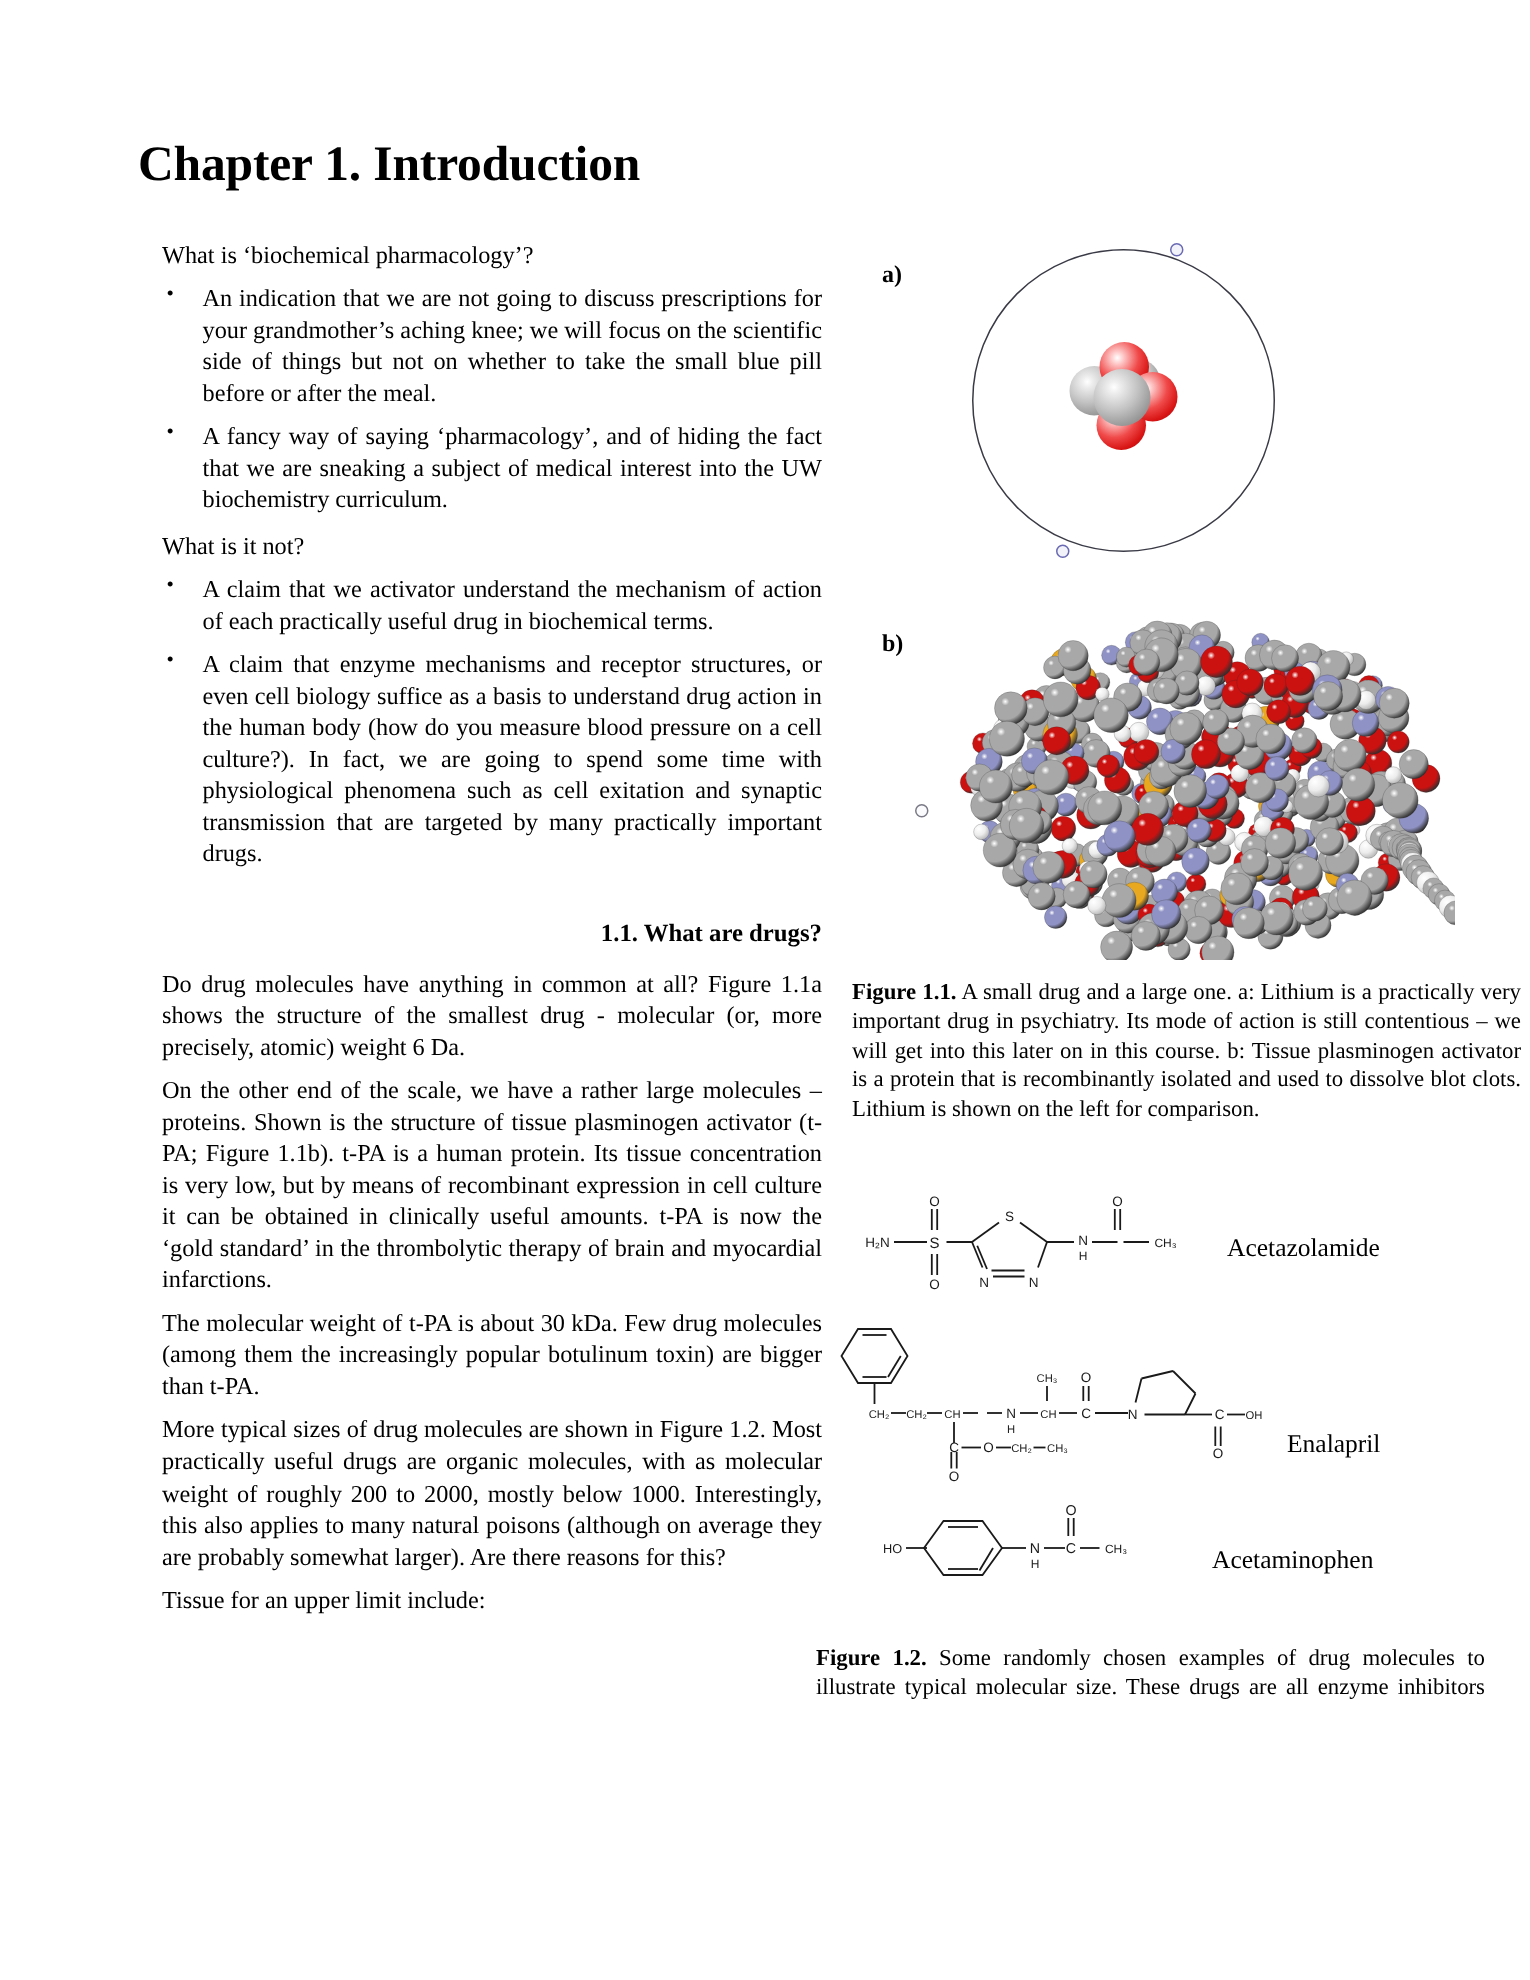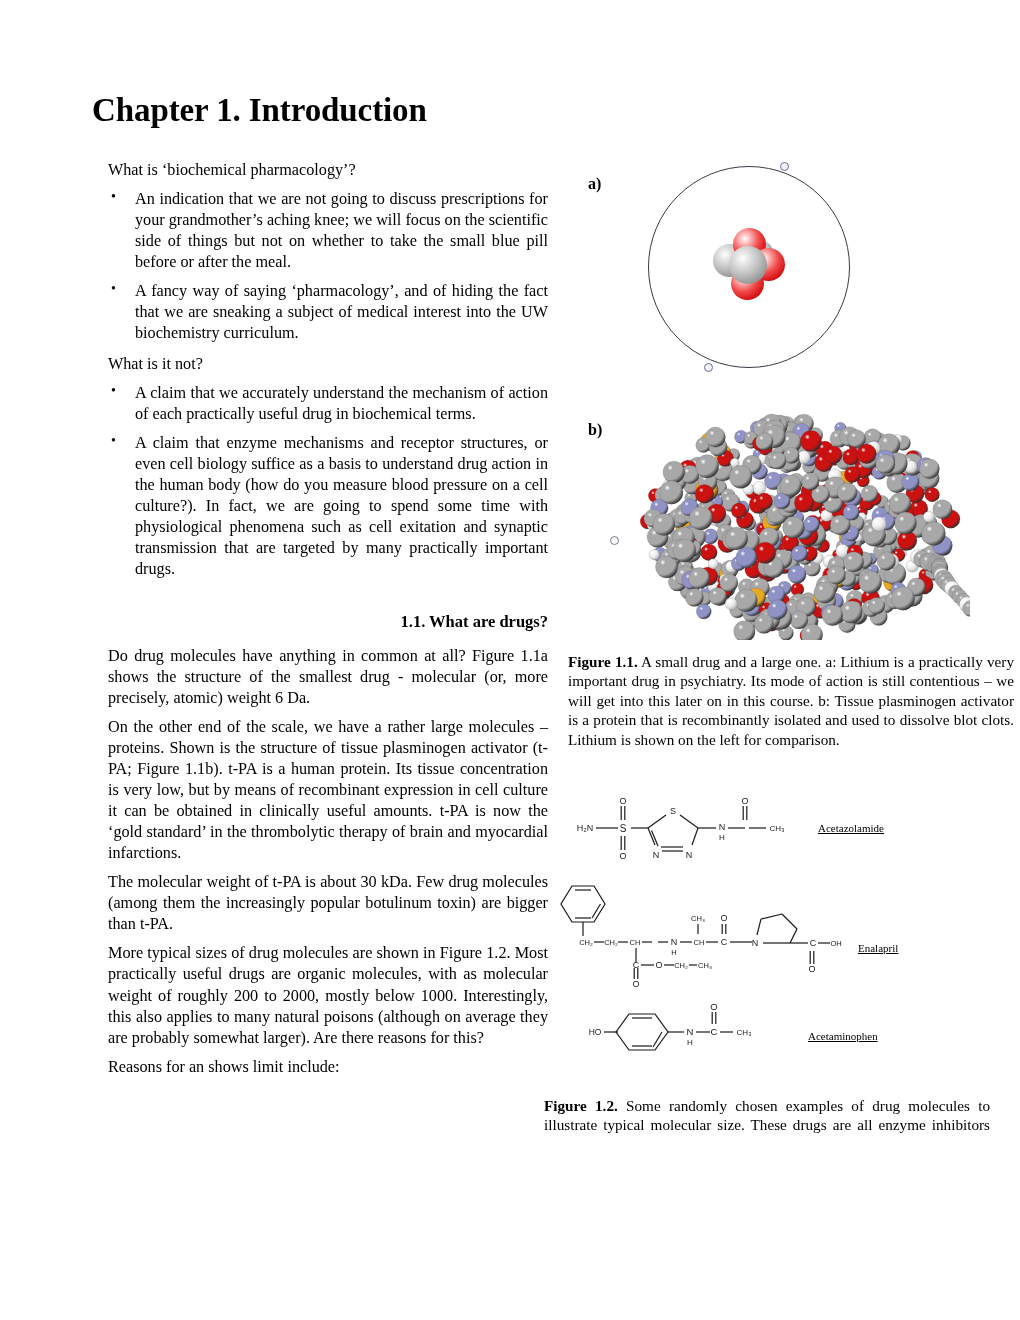--- a/index.html
+++ b/index.html
@@ -192,29 +192,28 @@
     top: 790px;
     width: 434px;
     height: 280px;
   }
   .struct-row {
     position: absolute;
     width: 434px;
   }
   .struct-name {
     position: absolute;
-    font-size: 11px;
+    font-size: 17px;
     font-family: "Liberation Serif", serif;
-    text-decoration: underline;
   }
   #row-acetazolamide { top: 0px; height: 75px; }
   #row-enalapril     { top: 88px; height: 110px; }
   #row-acetaminophen { top: 212px; height: 60px; }
   #name-acetazolamide { left: 262px; top: 32px; }
-  #name-enalapril     { left: 302px; top: 64px; }
+  #name-enalapril     { left: 302px; top: 75px; }
   #name-acetaminophen { left: 252px; top: 28px; }
 
   
   #caption-1-1 { position: absolute; left: 568px; top: 652px; width: 446px; }
   #caption-1-2 { position: absolute; left: 544px; top: 1096px; width: 446px; }
 </style>
 </head>
 <body>
 
 <div id="page">
@@ -226,33 +225,33 @@
     <p class="para lead">What is ‘biochemical pharmacology’?</p>
 
     <ul class="bullets">
       <li>An indication that we are not going to discuss prescriptions for your grandmother’s aching knee; we will focus on the scientific side of things but not on whether to take the small blue pill before or after the meal.</li>
       <li>A fancy way of saying ‘pharmacology’, and of hiding the fact that we are sneaking a subject of medical interest into the UW biochemistry curriculum.</li>
     </ul>
 
     <p class="para lead">What is it not?</p>
 
     <ul class="bullets">
-      <li>A claim that we accurately understand the mechanism of action of each practically useful drug in biochemical terms.</li>
+      <li>A claim that we activator understand the mechanism of action of each practically useful drug in biochemical terms.</li>
       <li>A claim that enzyme mechanisms and receptor structures, or even cell biology suffice as a basis to understand drug action in the human body (how do you measure blood pressure on a cell culture?). In fact, we are going to spend some time with physiological phenomena such as cell exitation and synaptic transmission that are targeted by many practically important drugs.</li>
     </ul>
 
     <div style="height:22px"></div>
 
     <h2 class="section-head">1.1.  What are drugs?</h2>
 
     <p class="para">Do drug molecules have anything in common at all?  Figure 1.1a shows the structure of the smallest drug - molecular (or, more precisely, atomic) weight 6 Da.</p>
     <p class="para">On the other end of the scale, we have a rather large molecules – proteins.  Shown is the structure of tissue plasminogen activator (t-PA; Figure 1.1b). t-PA is a human protein.  Its tissue concentration is very low, but by means of recombinant expression in cell culture it can be obtained in clinically useful amounts.  t-PA is now the ‘gold standard’ in the thrombolytic therapy of brain and myocardial infarctions.</p>
     <p class="para">The molecular weight of t-PA is about 30 kDa.  Few drug molecules (among them the increasingly popular botulinum toxin) are bigger than t-PA.</p>
     <p class="para">More typical sizes of drug molecules are shown in Figure 1.2. Most practically useful drugs are organic molecules, with as molecular weight of roughly 200 to 2000, mostly below 1000. Interestingly, this also applies to many natural poisons (although on average they are probably somewhat larger). Are there reasons for this?</p>
-    <p class="para lead">Reasons for an shows limit include:</p>
+    <p class="para lead">Tissue for an upper limit include:</p>
   </div>
 
   <div id="fig-1-1a">
     <div class="fig-label" id="label-a">a)</div>
 
     <div id="atom-wrap">
       <div id="orbit"></div>
       <div class="electron" id="electron-top"></div>
       <div class="electron" id="electron-bottom"></div>
 

